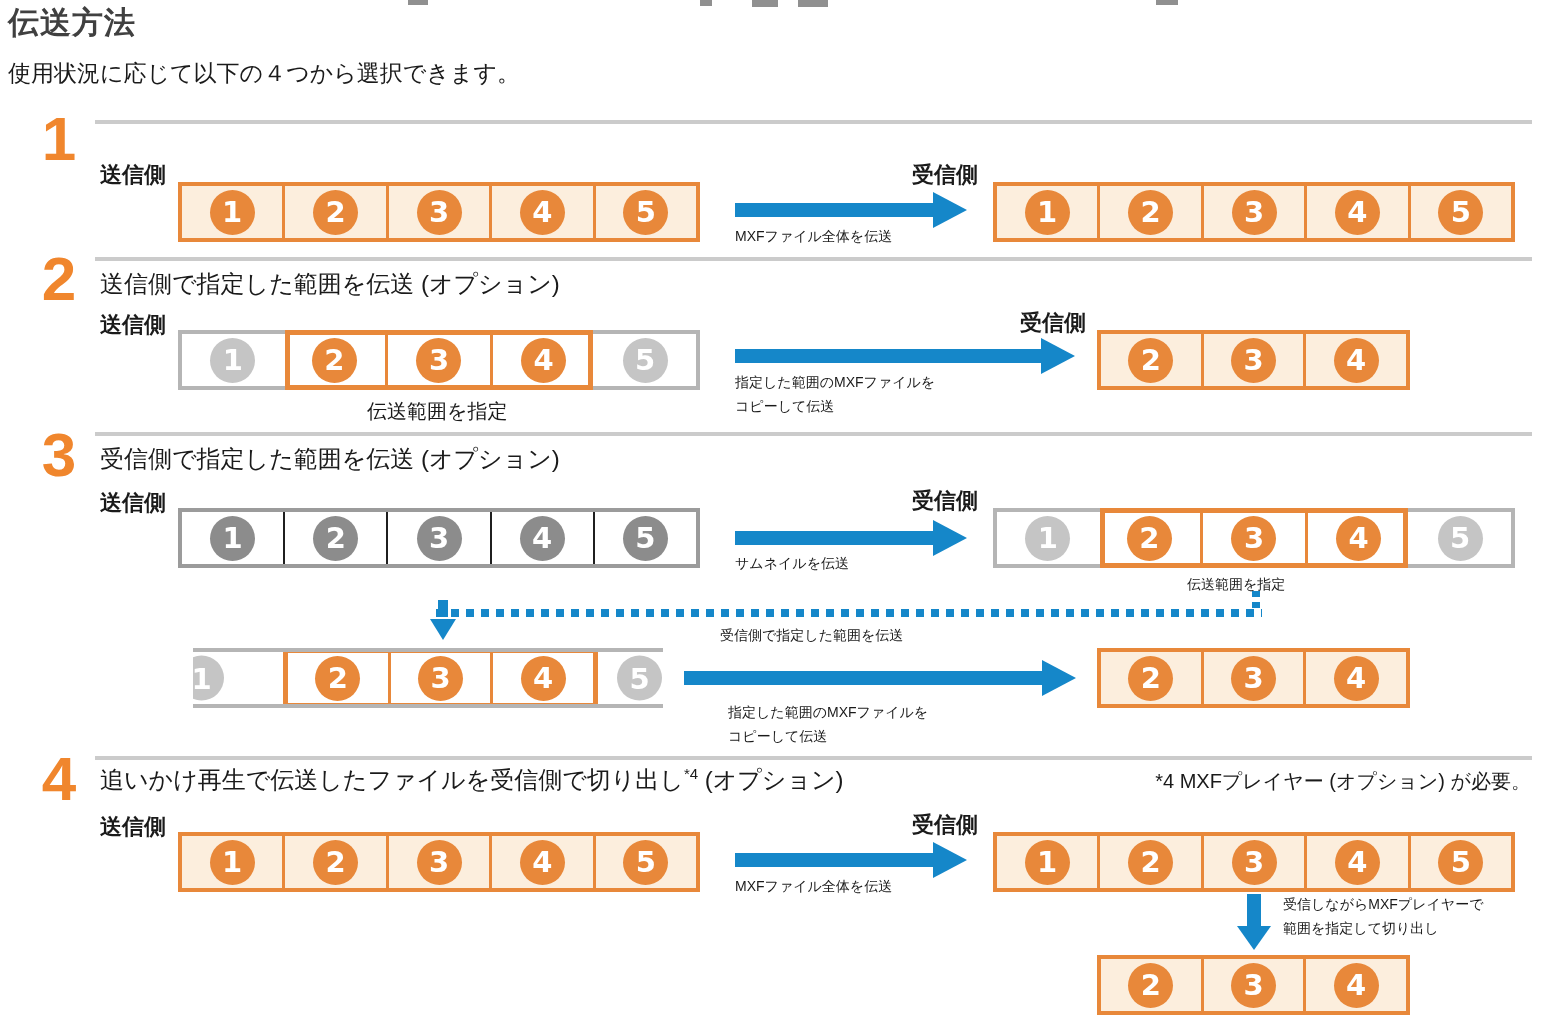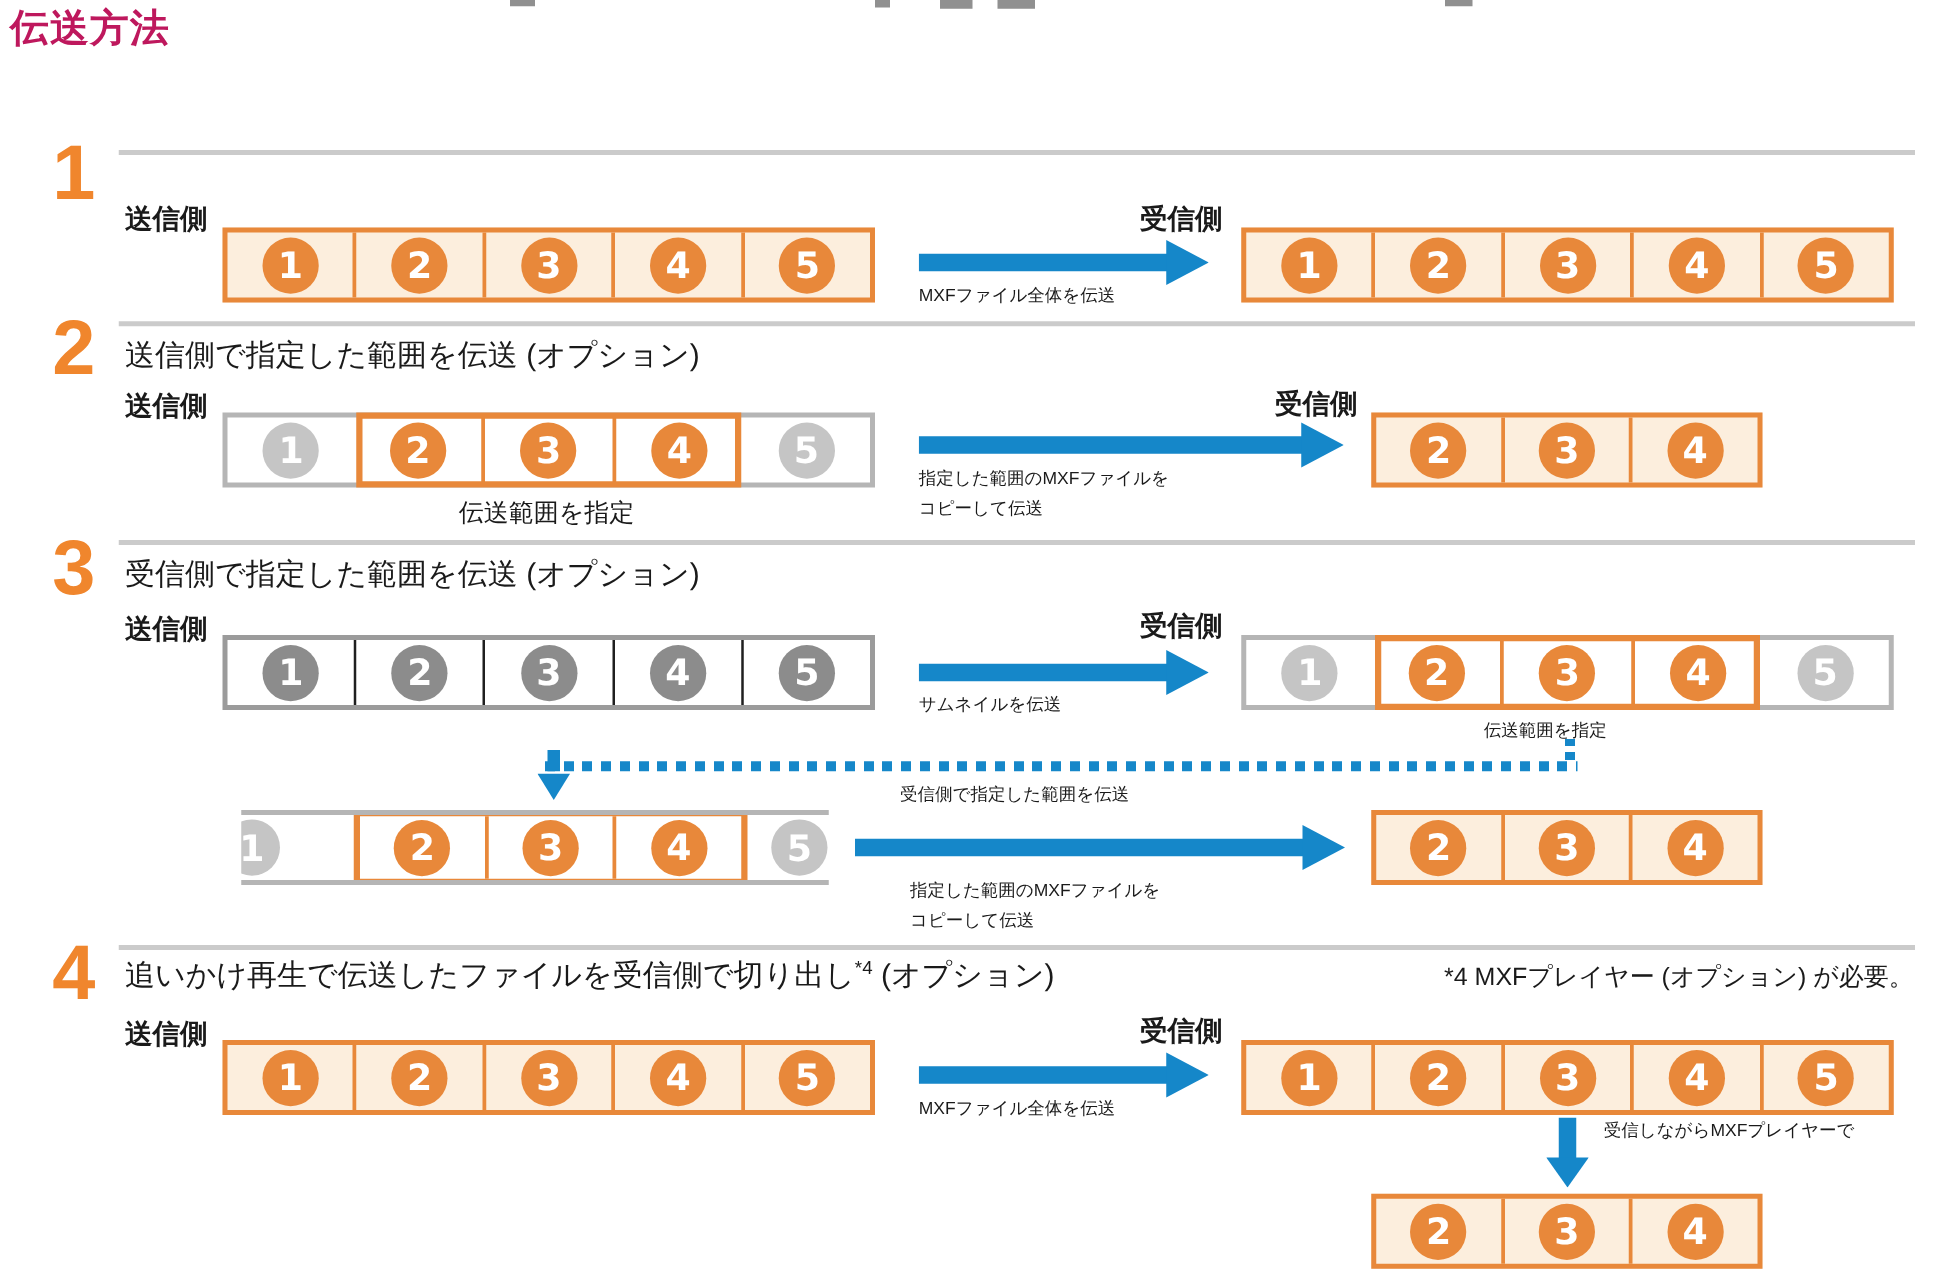--- a/index.html
+++ b/index.html
@@ -1,19 +1,19 @@
 <!DOCTYPE html>
 <html lang="ja"><head>
 <meta charset="utf-8">
 <style>
   html,body{margin:0;padding:0;background:#fff;}
   body{font-family:"Liberation Sans","DejaVu Sans",sans-serif;color:#1a1a1a;}
   .stage{position:relative;width:1566px;height:1024px;background:#fff;overflow:hidden;}
   .abs{position:absolute;}
-  .title{font-size:31px;font-weight:700;color:#be185d;letter-spacing:1px;}
+  .title{font-size:31px;font-weight:700;color:#404040;letter-spacing:1px;}
   .intro{font-size:23px;}
   .secnum{font-size:62px;font-weight:700;color:#F0862D;line-height:1;width:46px;text-align:center;}
   .secline{height:4px;background:#CBCBCB;}
   .heading{font-size:24px;white-space:nowrap;}
   .supmark{font-size:15px;position:relative;top:-9px;}
   .sidelabel{font-size:22px;font-weight:700;}
   .caption{font-size:14px;line-height:24px;white-space:nowrap;}
   .cap20{font-size:20px;}
   .note{font-size:20px;white-space:nowrap;}
   .cropmark{position:absolute;top:0;background:#555;opacity:.65;}
@@ -48,20 +48,21 @@
 
 <div class="stage">
 
   <div class="cropmark" style="left:408px;width:20px;height:5px;"></div>
   <div class="cropmark" style="left:700px;width:12px;height:6px;"></div>
   <div class="cropmark" style="left:752px;width:26px;height:7px;"></div>
   <div class="cropmark" style="left:798px;width:30px;height:7px;"></div>
   <div class="cropmark" style="left:1156px;width:22px;height:5px;"></div>
 
   <div class="abs title" style="left:8px;top:2px;">伝送方法</div>
+  <div class="abs intro" style="left:8px;top:58px;">使用状況に応じて以下の４つから選択できます。</div>
 
   <div class="abs secline" style="left:95px;top:120px;width:1437px;"></div>
   <div class="abs secnum" style="left:36px;top:108px;">1</div>
 
   <div class="abs sidelabel" style="left:100px;top:160px;">送信側</div>
   <div class="bar bar-orange" style="left:178px;top:182px;width:522px;height:60px;">
       <div class="cell div-orange">
         <span class="circ c-orange">1</span>
       </div>
       <div class="cell div-orange">
@@ -294,20 +295,21 @@
         <span class="circ c-orange">5</span>
       </div>
     </div>
 
   <svg class="abs" style="left:1237px;top:894px;" width="34" height="56" viewBox="0 0 34 56">
     <rect x="10" y="0" width="14" height="34" fill="#1587C9"></rect>
       <polygon points="0,32 34,32 17,56" fill="#1587C9"></polygon>
   </svg>
   <div class="abs caption" style="left:1283px;top:892px;">
     <div>受信しながらMXFプレイヤーで</div>
+    <div>範囲を指定して切り出し</div>
   </div>
   <div class="bar bar-orange" style="left:1097px;top:955px;width:313px;height:60px;">
       <div class="cell div-orange">
         <span class="circ c-orange">2</span>
       </div>
       <div class="cell div-orange">
         <span class="circ c-orange">3</span>
       </div>
       <div class="cell">
         <span class="circ c-orange">4</span>

